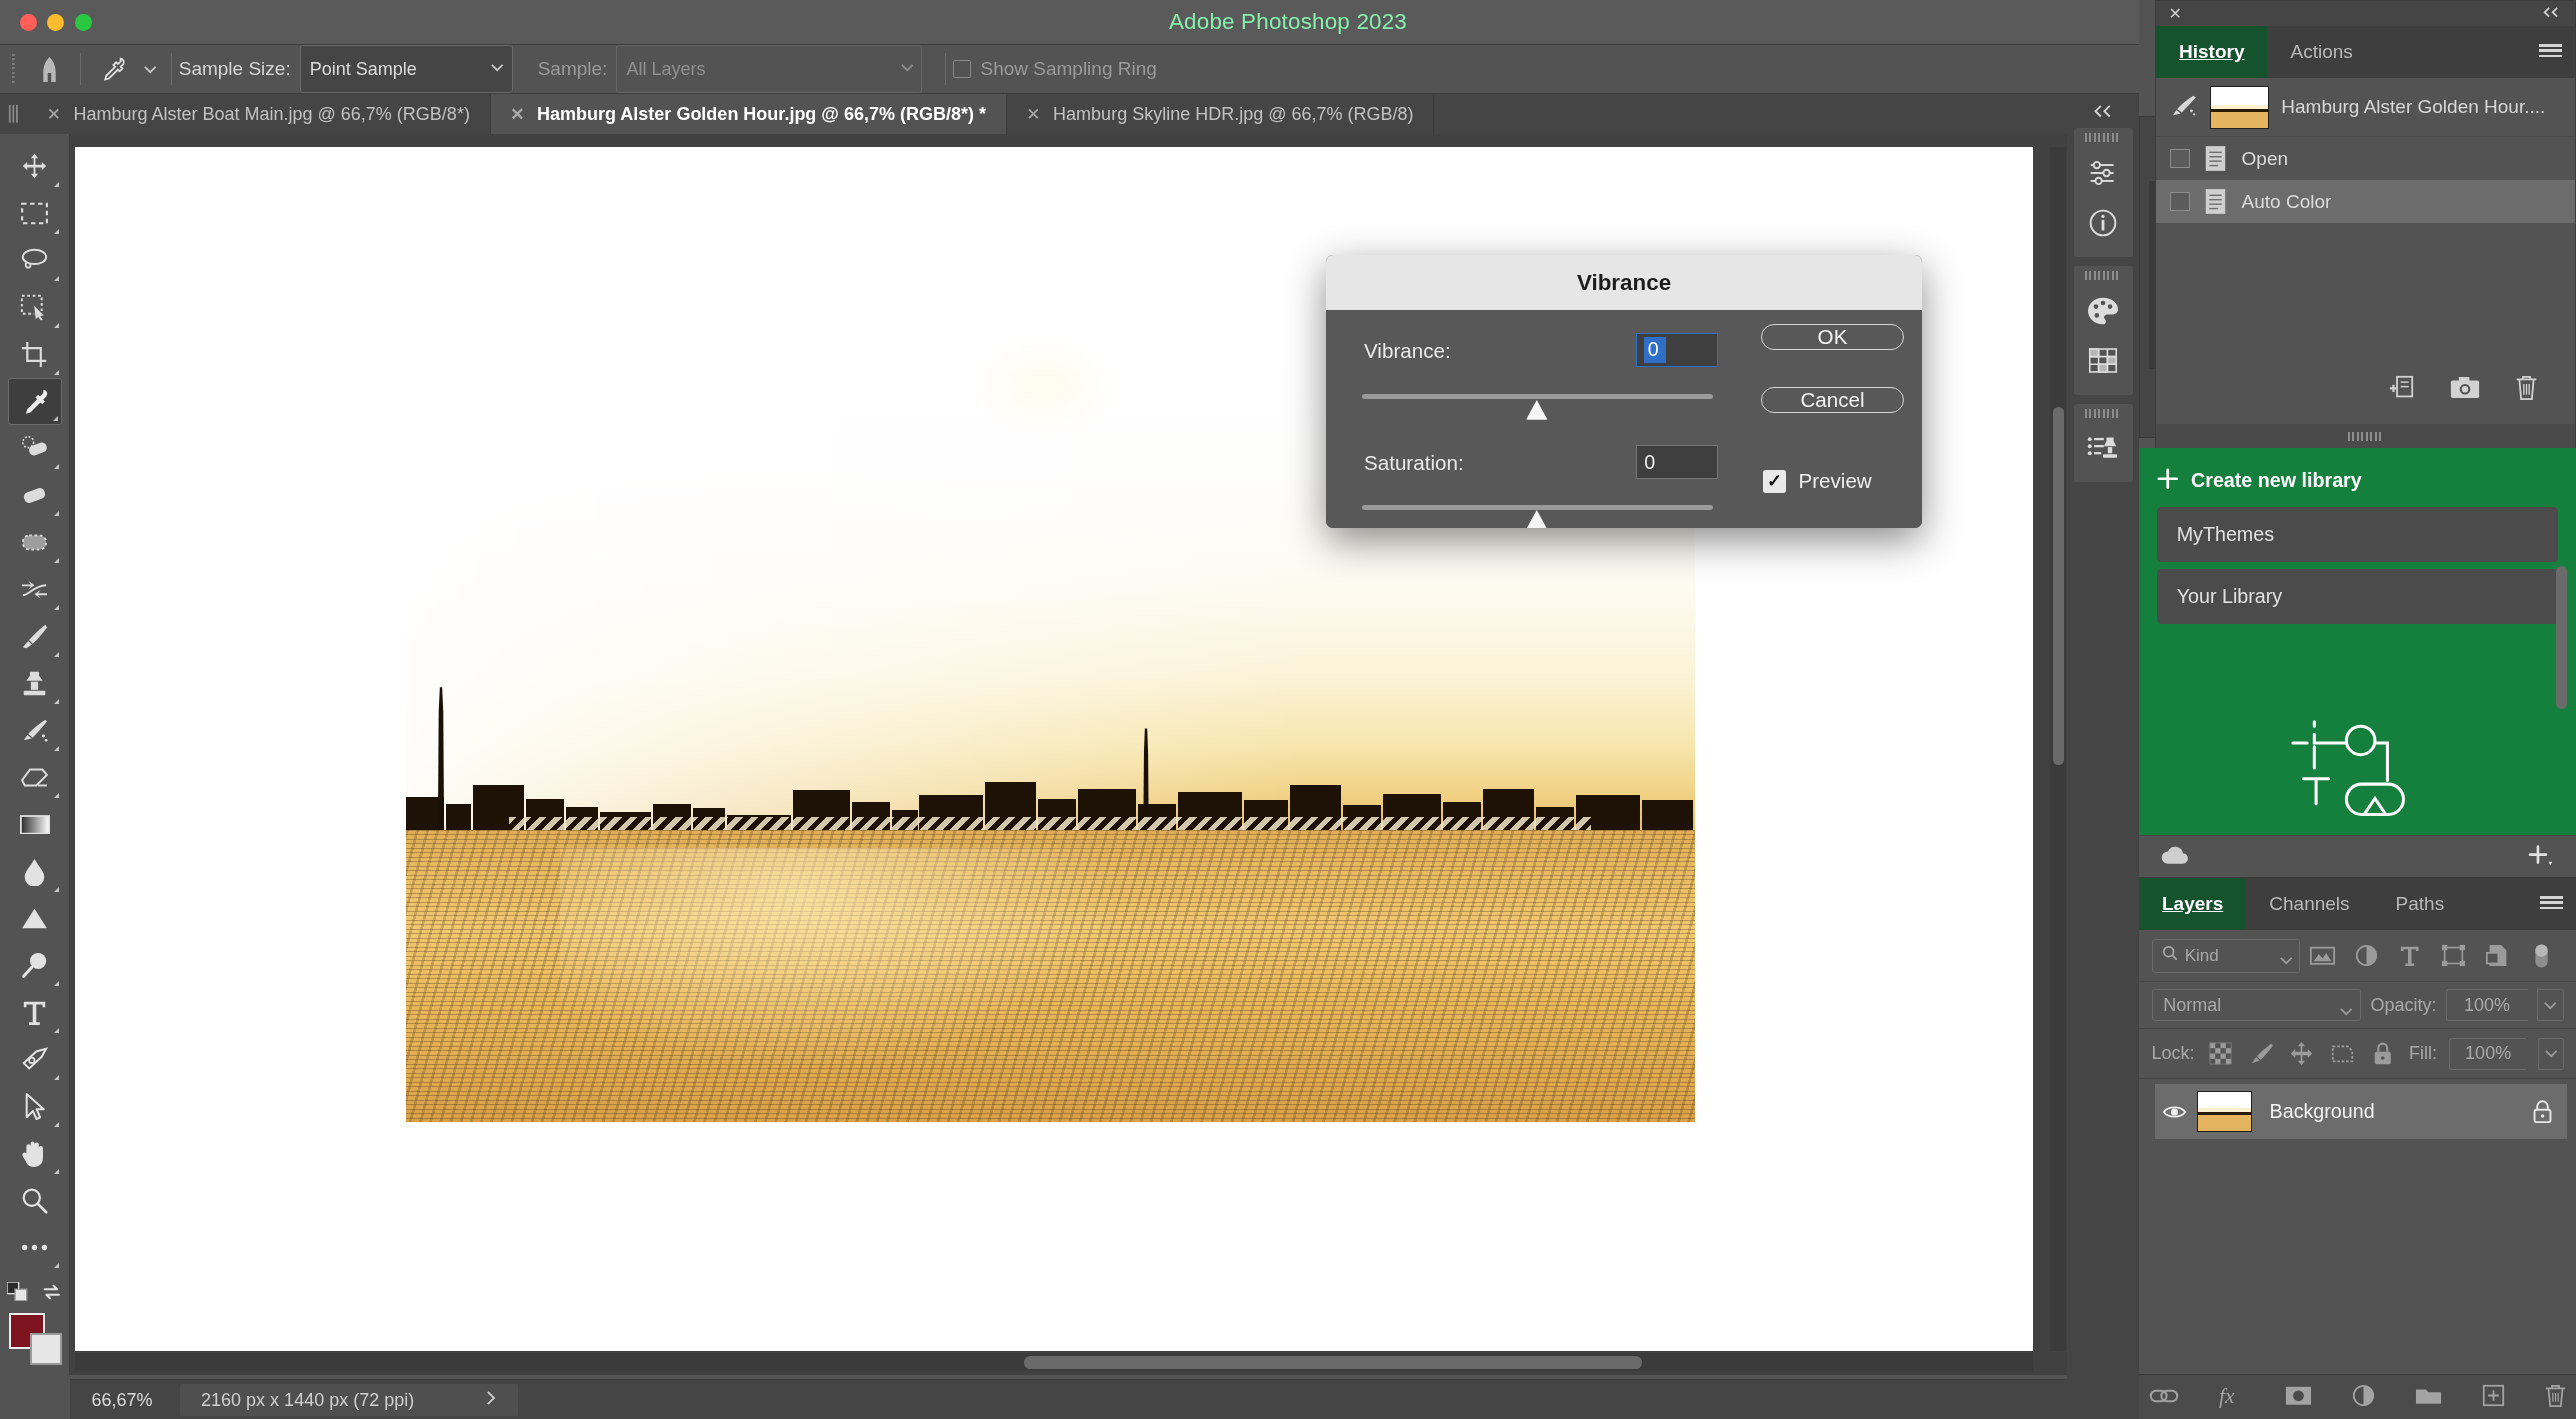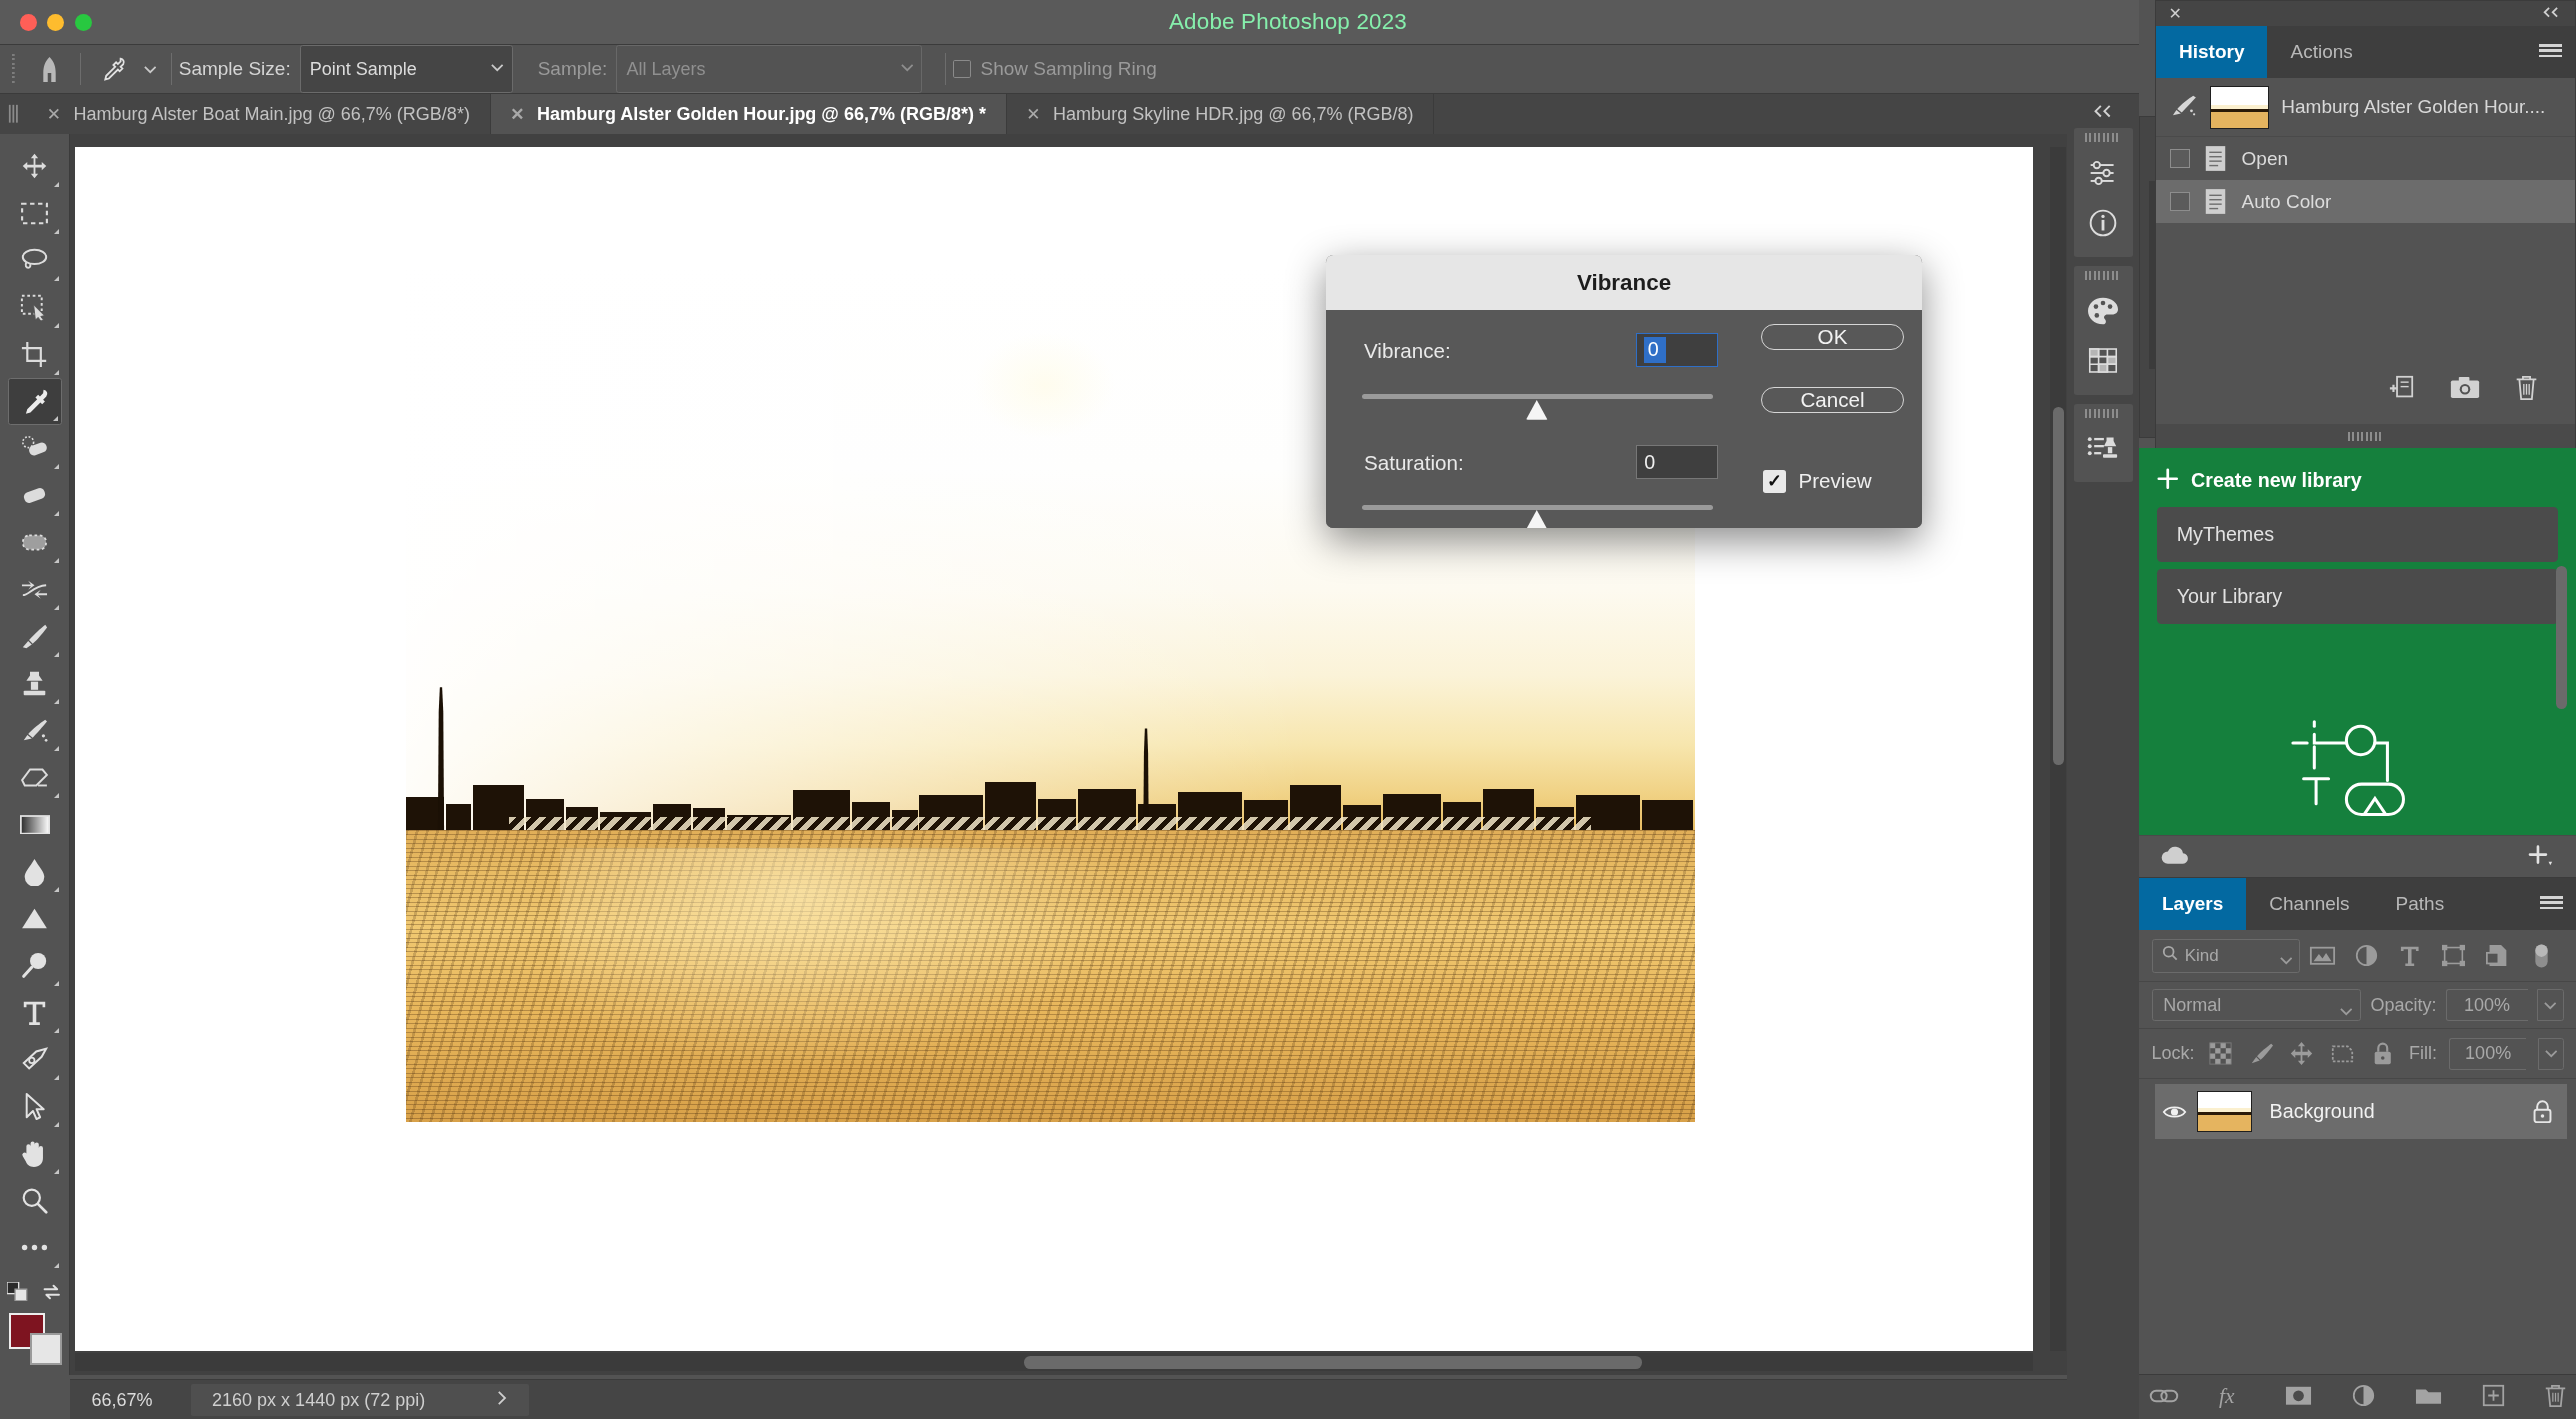--- a/index.html
+++ b/index.html
@@ -147,21 +147,21 @@
 
   
   #v-scroll { position: absolute; right: 1.8px; top: 13.4px; width: 16px; height: 1204px; background: #3b3b3b; }
   #v-scroll .thumb { position: absolute; left: 2.7px; top: 260px; width: 10.7px; height: 358px; background: #6a6a6a; border-radius: 5.4px; }
   #h-scroll { position: absolute; left: 4.5px; bottom: 3.6px; width: 1958px; height: 18px; background: #3b3b3b; }
   #h-scroll .thumb { position: absolute; left: 949px; top: 2.7px; width: 618px; height: 12.5px; background: #6a6a6a; border-radius: 6.3px; }
 
   
   #statusbar {
     position: absolute; left: 70px; bottom: 0; width: 1998px; height: 41px;
-    background: #454545; display: flex; align-items: center; gap: 15px;
+    background: #454545; display: flex; align-items: center; gap: 4px;
     border-top: 0.9px solid #3b3b3b;
   }
   #zoom-level { font-size: 18px; color: #dcdcdc; padding: 0 23px 0 21.5px; }
   #doc-dims {
     font-size: 18px; color: #cfcfcf; background: #4f4f4f; height: 32px;
     display: flex; align-items: center; padding: 0 21.5px; gap: 72px; border-radius: 1.8px;
   }
 
   
   #rail {
@@ -187,21 +187,21 @@
   #hist-lines { position:absolute; inset:0; }
 
   #panel-history {
     position: absolute; left: 16px; top: 0; width: 421px; height: 448px;
     background: #454545; border: 0.9px solid #3b3b3b;
   }
   .panel-topbar { height: 25px; display: flex; align-items: center; justify-content: space-between; padding: 0 12.5px; background:#454545;}
   .panel-topbar .x, .panel-topbar .cc { color: #cfcfcf; font-size: 16px; }
   .panel-tabs { height: 52px; display: flex; align-items: stretch; background: #3e3e3e; }
   .panel-tab { display: flex; align-items: center; padding: 0 23px; font-size: 19px; color: #b9b9b9; background:#3e3e3e; }
-  .panel-tab.active { background: #0369a1; color: #ffffff; font-weight: bold; }
+  .panel-tab.active { background: #14532d; color: #ffffff; font-weight: bold; text-decoration: underline; }
   .panel-tabs .spacer { flex: 1; background:#3e3e3e; }
   .panel-tabs .menu { width: 50px; display: flex; align-items: center; justify-content: center; }
   .hamb { width: 23px; height: 16px;
     background-image: repeating-linear-gradient(to bottom, #d4d4d4 0 2.7px, transparent 2.7px 5.4px); }
   .hist-body { background: #535353; height: 371px; position: relative; }
   .snapshot-row { display:flex; align-items:center; gap:12.5px; height: 59px; padding: 0 14.3px; border-bottom:0.9px solid #4a4a4a;}
   .thumb-img {
     width: 59px; height: 43px; border: 0.9px solid #1f1f1f; flex: none;
     background:
       linear-gradient(to bottom, #ffffff 0 44%, #fbf0cf 44% 54%, #2a1a08 54% 62%, #e5b45f 62% 100%);

